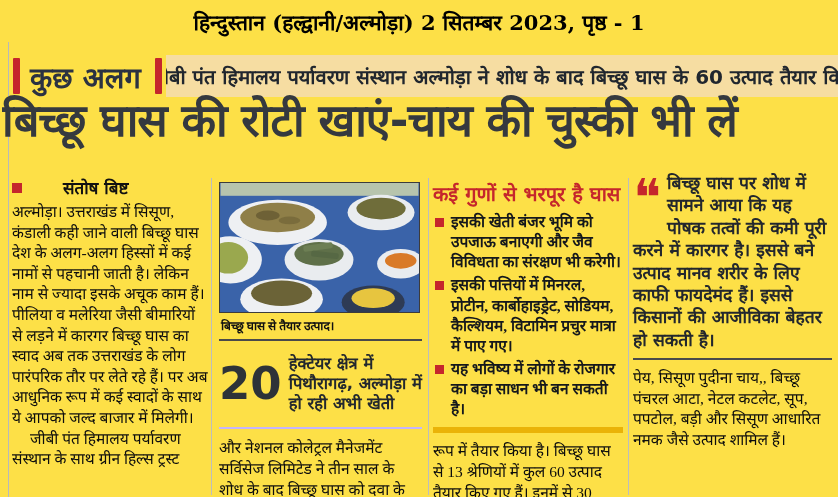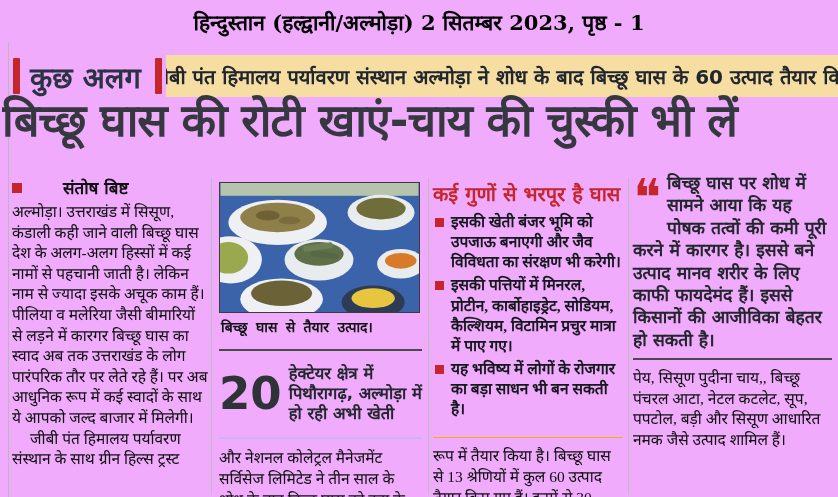--- a/index.html
+++ b/index.html
@@ -1,18 +1,18 @@
 <!DOCTYPE html>
 <html><head>
 <meta charset="utf-8">
 <style>
   * { margin:0; padding:0; box-sizing:border-box; }
   html,body { background:#e9e9e9; }
   .page {
-    position:relative; width:838px; height:497px; background:#f0abfc;
+    position:relative; width:838px; height:497px; background:#fde047;
     overflow:hidden; font-family:"Liberation Serif","DejaVu Sans",serif;
     margin:0 auto;
   }
   .masthead {
     position:absolute; top:8px; left:0; right:0; text-align:center;
     font-size:21px; font-weight:bold; color:#000;
     font-family:"DejaVu Serif","Liberation Serif",serif;
   }
   .clip-left-rule { position:absolute; left:8px; top:42px; bottom:0; width:1px; background:#b9b9b9; }
 
@@ -46,32 +46,32 @@
 
   
   .col1 { left:12px; top:176px; width:196px; }
   .byline { display:flex; align-items:center; font-weight:bold; font-size:17px; color:#111; margin-bottom:3px;
             font-family:"DejaVu Sans","Liberation Sans",sans-serif;gap:36px; }
   .red-sq { width:10px; height:10px; background:#c5262c; margin-right:5px; flex:none; }
 
   
   .col2 { left:219px; top:182px; width:203px; }
   .photo { width:201px; height:131px; border:1px solid #3c3c3c; background:#3a63a9; display:block; }
-  .caption { font-weight:bold; font-size:14px; color:#111; padding:4px 2px 13px;
-             font-family:Liberation Mono, monospace; }
+  .caption { font-weight:bold; font-size:12px; color:#111; padding:4px 2px 5px;
+             font-family:Liberation Serif, serif; }
   .statbox { border-top:2px solid #4a4a4a; border-bottom:2px solid #c4b5fd; display:flex; align-items:center; padding:13px 0; }
   .stat-number { font-size:45px; font-weight:bold; color:#2e3338; line-height:0.95; margin-right:7px;
                  font-family:"DejaVu Sans","Liberation Sans",sans-serif; }
   .stat-text { font-size:16.5px; font-weight:bold; color:#23282e; line-height:1.22;
                font-family:"DejaVu Sans","Liberation Sans",sans-serif; }
   .col2 .body-text { margin-top:9px; }
 
   
   .col3 { left:433px; top:180px; width:190px; }
-  .infobox { border-bottom:1px solid #eab308; padding-bottom:15px; }
+  .infobox { border-bottom:6px solid #eab308; padding-bottom:5px; }
   .infobox-title { color:#c5262c; font-weight:bold; font-size:20px; margin-bottom:5px;
                    font-family:"DejaVu Sans","Liberation Sans",sans-serif; white-space:nowrap; }
   .bullet { display:flex; margin-bottom:3px; }
   .b-sq { width:9px; height:9px; background:#c5262c; margin:6px 7px 0 2px; flex:none; }
   .bullet-text { font-size:15.5px; font-weight:600; line-height:1.3; color:#15181c; }
   .col3 .body-text { margin-top:8px; }
 
   
   .col4 { left:633px; top:172px; width:199px; }
   .quote-mark { float:left; font-size:52px; color:#c5262c; line-height:0.85; margin:4px 6px 0 0;

